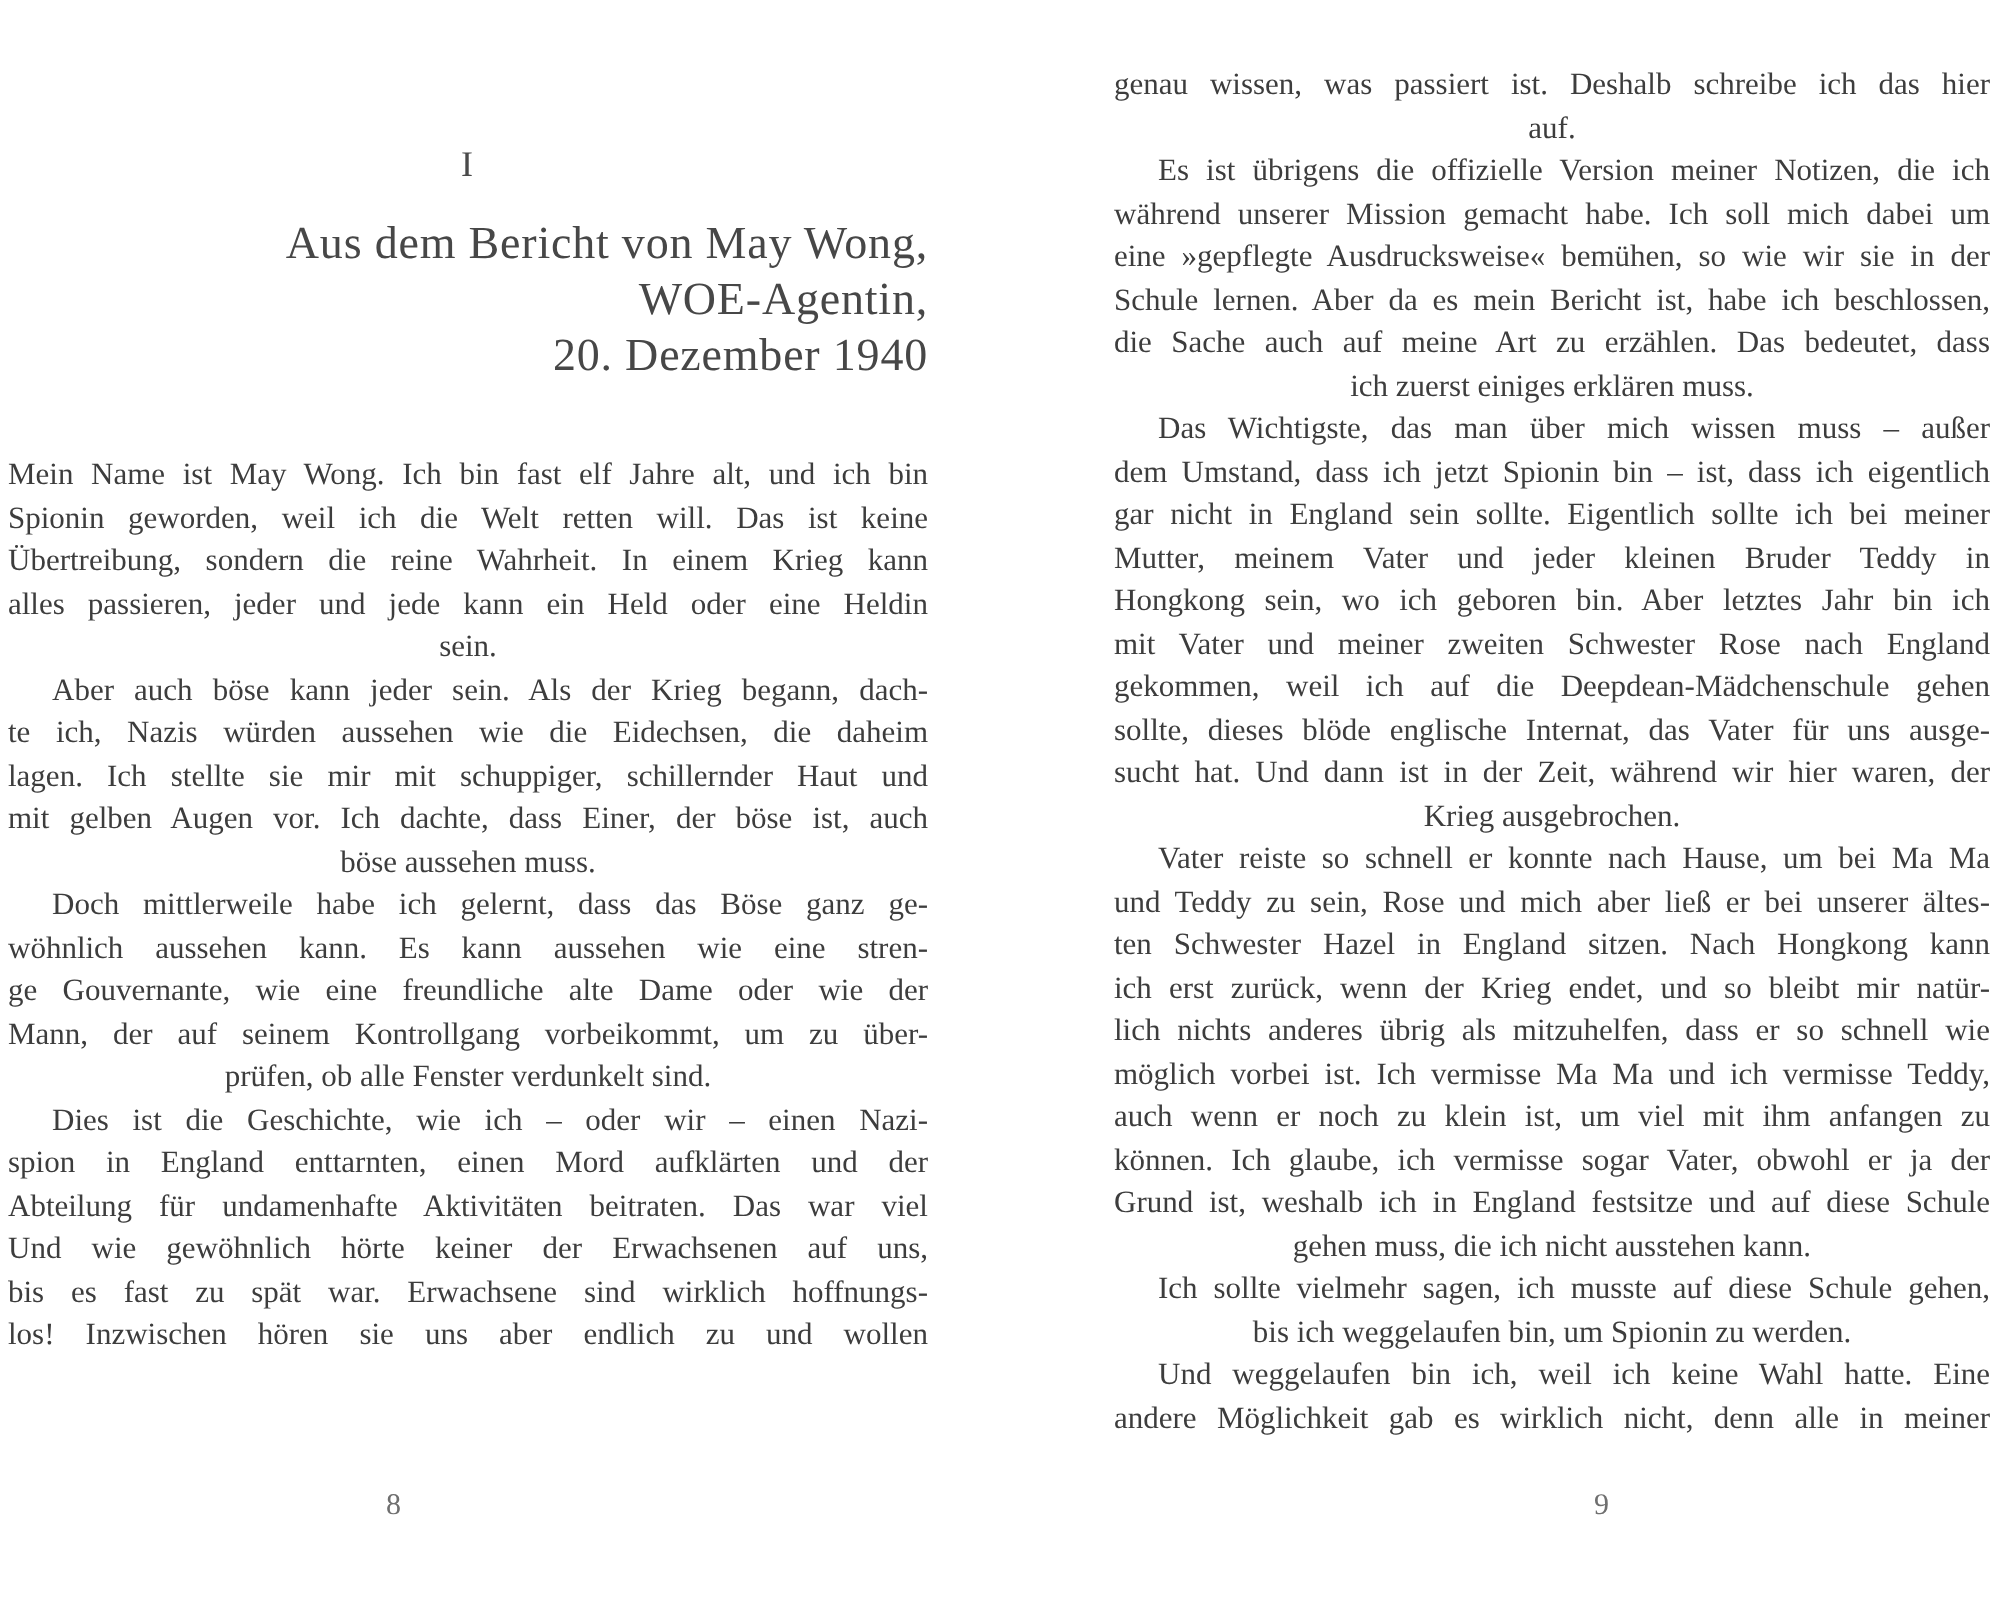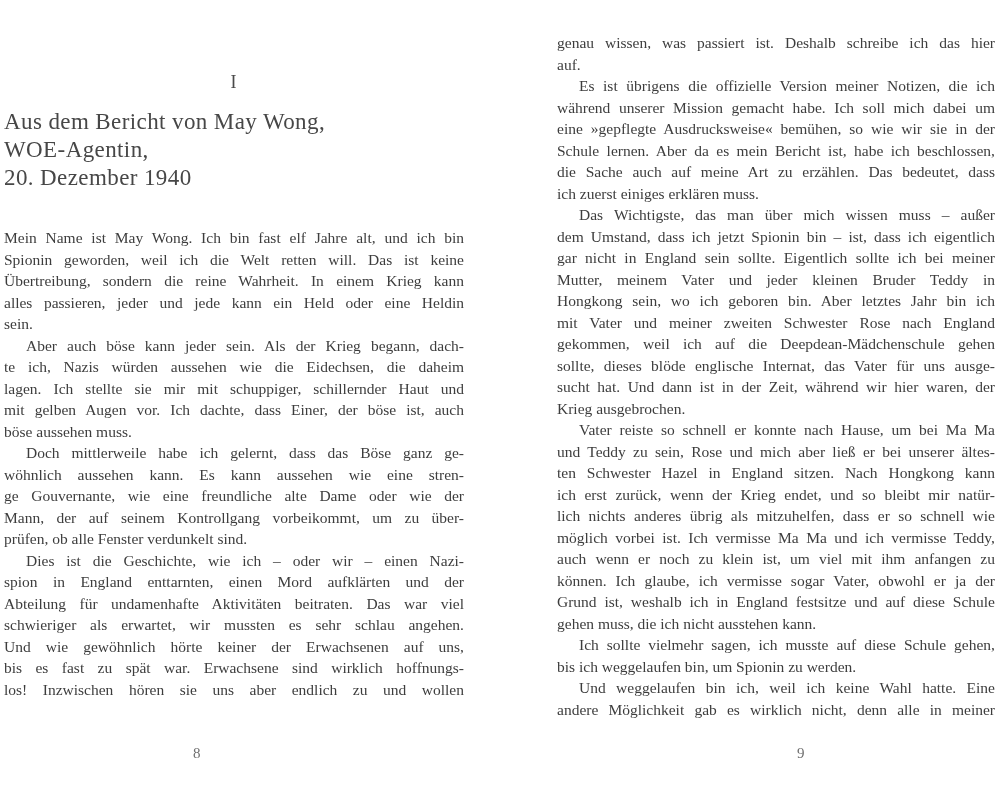--- a/index.html
+++ b/index.html
@@ -26,38 +26,38 @@
     position: absolute;
     top: 72px; left: 0; width: 100%;
     text-align: center;
     font-size: 18px;
     color: #4a4a4a;
     letter-spacing: 1px;
   }
   .chapter-title {
     position: absolute;
     top: 108px; left: 0; width: 100%;
-    text-align: left;
+    text-align: right;
     font-size: 23px;
     line-height: 28px;
     letter-spacing: 0.4px;
     color: #474747;
   }
   .page-body { position: absolute; left: 0; width: 100%; }
   #left-body  { top: 227px; }
   #right-body { top: 32px; }
 
   .para { margin: 0; padding: 0; }
   .line {
     font-size: 15.5px;
     line-height: 21.5px;
     height: 21.5px;
     overflow: hidden;
     white-space: normal;
-    text-align: left;
+    text-align: center;
     color: #3d3d3d;
   }
   .line.just {
     text-align: justify;
     text-align-last: justify;
   }
   .para.indent .line:first-child { text-indent: 22px; }
   .it { }
 
   .page-number {
@@ -100,21 +100,20 @@
           <div class="line just"><span>Doch mittlerweile habe ich gelernt, dass das Böse ganz ge-</span></div>
           <div class="line just"><span>wöhnlich aussehen kann. Es kann aussehen wie eine stren-</span></div>
           <div class="line just"><span>ge Gouvernante, wie eine freundliche alte Dame oder wie der</span></div>
           <div class="line just"><span>Mann, der auf seinem Kontrollgang vorbeikommt, um zu über-</span></div>
           <div class="line"><span>prüfen, ob alle Fenster verdunkelt sind.</span></div>
         </div>
         <div class="para indent">
           <div class="line just"><span>Dies ist die Geschichte, wie ich – oder </span><span class="it">wir</span><span> – einen Nazi-</span></div>
           <div class="line just"><span>spion in England enttarnten, einen Mord aufklärten und der</span></div>
           <div class="line just"><span class="it">Abteilung für undamenhafte Aktivitäten</span><span> beitraten. Das war viel</span></div>
-          <div class="line just"><span>schwieriger als erwartet, wir mussten es sehr schlau angehen.</span></div>
           <div class="line just"><span>Und wie gewöhnlich hörte keiner der Erwachsenen auf uns,</span></div>
           <div class="line just"><span>bis es fast zu spät war. Erwachsene sind wirklich hoffnungs-</span></div>
           <div class="line just"><span>los! Inzwischen hören sie uns aber endlich zu und wollen</span></div>
         </div>
       </div>
   </div>
 
   <div class="page-col" id="right-col">
     <div class="page-body" id="right-body">
         <div class="para">

